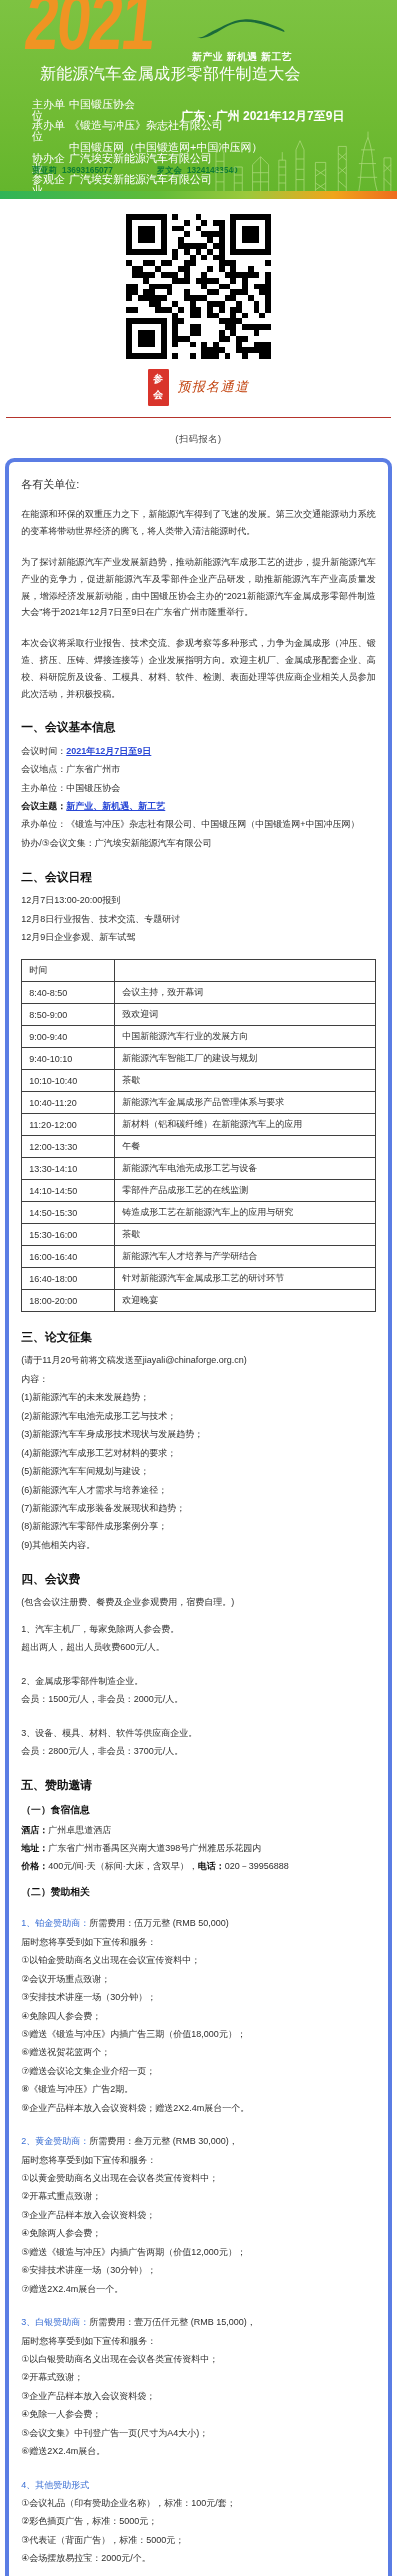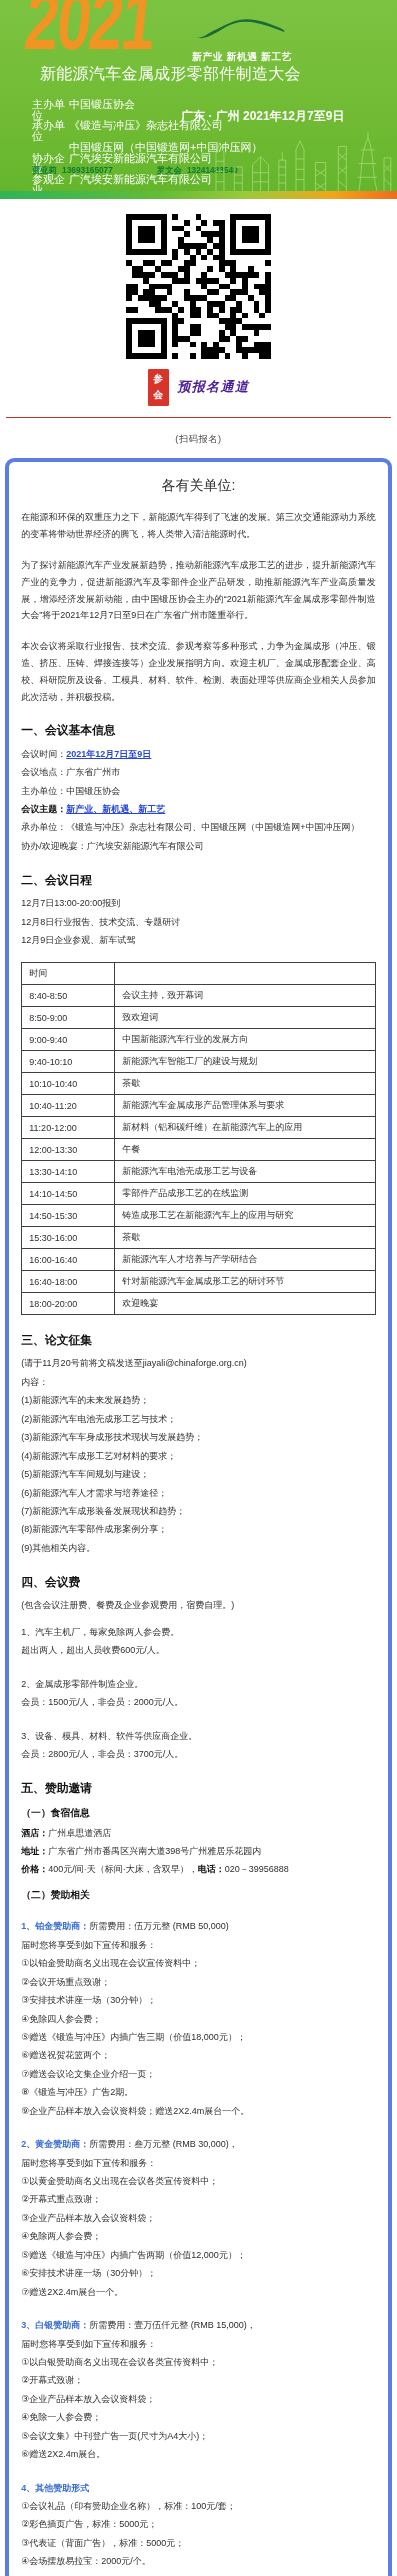--- a/index.html
+++ b/index.html
@@ -30,39 +30,39 @@
   .strip{position:absolute;left:0;right:0;bottom:0;height:8px;
     background:linear-gradient(90deg,#2fb457 0%,#62bc38 40%,#9bc93c 62%,#f0a51c 84%,#ee6c1e 100%);}
 
   
   .qr{width:145px;height:145px;margin:15px auto 0;}
   .qr svg{width:100%;height:100%;display:block;}
   .badgerow{display:flex;justify-content:center;align-items:center;gap:8.6px;margin-top:9.2px;height:38px;}
   .badge{width:21px;height:37px;background:#d9342b;border-radius:1.2px;color:#fff;
     display:flex;flex-direction:column;align-items:center;justify-content:space-evenly;
     font-size:9.8px;font-weight:800;line-height:1;}
-  .badgelabel{font-size:13.2px;font-weight:700;font-style:italic;color:#4c1d95;letter-spacing:1.2px;}
+  .badgelabel{font-size:13.2px;font-weight:400;font-style:italic;color:#c2410c;letter-spacing:1.2px;}
   .redline{border:none;border-top:1.2px solid #b5342c;margin:10.4px 5.8px 0;}
   .scancap{margin-top:15px;text-align:center;font-size:9.2px;color:#474747;letter-spacing:0.6px;}
 
   
   .bluebox{margin:12.7px 4.6px 5.8px;border:4px solid #5b7de4;border-radius:9.2px;
     background:#fff;padding:15px 12.7px 19.6px;}
-  .salute{font-size:14px;color:#2e2e2e;text-align:center;}
+  .salute{font-size:11px;color:#2e2e2e;}
   .para{font-size:9px;line-height:1.87;color:#2e2e2e;margin:14px 0;text-align:justify;}
   h2{font-size:11.8px;font-weight:800;color:#111;margin:17.3px 0 5.8px;}
   h3{font-size:9.8px;font-weight:800;color:#111;margin:10.4px 0 3.5px;}
   .irow,.preline,.tline,.bline,.cline,.hrow,.sline,.gline{font-size:9px;line-height:2.05;color:#2e2e2e;}
   .hl{color:#2947d6;font-weight:800;text-decoration:underline;}
   .lbl-b{font-weight:800;color:#111;}
   .sched{width:100%;border-collapse:collapse;margin:12.7px 0 3.5px;}
   .sched td{border:0.9px solid #3f3f3f;padding:3.5px 7px;font-size:9px;color:#2f2f2f;height:14px;}
   .sched .tcol{width:78px;}
   .feegroup{margin-bottom:15px;}
-  .sname{color:#3b6fd4;font-weight:bold;}
+  .sname{color:#3b6fd4;}
   .sponsor{margin-top:15px;}
 </style>
 </head>
 <body>
 
 <div class="page">
 
   <header class="banner">
     <div class="y2021">2021</div>
 
@@ -464,21 +464,21 @@
     <p class="para">在能源和环保的双重压力之下，新能源汽车得到了飞速的发展。第三次交通能源动力系统的变革将带动世界经济的腾飞，将人类带入清洁能源时代。</p>
     <p class="para">为了探讨新能源汽车产业发展新趋势，推动新能源汽车成形工艺的进步，提升新能源汽车产业的竞争力，促进新能源汽车及零部件企业产品研发，助推新能源汽车产业高质量发展，增添经济发展新动能，由中国锻压协会主办的“2021新能源汽车金属成形零部件制造大会”将于2021年12月7日至9日在广东省广州市隆重举行。</p>
     <p class="para">本次会议将采取行业报告、技术交流、参观考察等多种形式，力争为金属成形（冲压、锻造、挤压、压铸、焊接连接等）企业发展指明方向。欢迎主机厂、金属成形配套企业、高校、科研院所及设备、工模具、材料、软件、检测、表面处理等供应商企业相关人员参加此次活动，并积极投稿。</p>
 
     <h2>一、会议基本信息</h2>
     <div class="irow"><span>会议时间：</span><span class="hl">2021年12月7日至9日</span></div>
     <div class="irow"><span>会议地点：</span><span>广东省广州市</span></div>
     <div class="irow"><span>主办单位：</span><span>中国锻压协会</span></div>
     <div class="irow"><span class="lbl-b">会议主题：</span><span class="hl">新产业、新机遇、新工艺</span></div>
     <div class="irow"><span>承办单位：</span><span>《锻造与冲压》杂志社有限公司、中国锻压网（中国锻造网+中国冲压网）</span></div>
-    <div class="irow"><span>协办/欢迎晚宴：</span><span>广汽埃安新能源汽车有限公司</span></div>
+    <div class="irow"><span>协办/⑤会议文集：</span><span>广汽埃安新能源汽车有限公司</span></div>
 
     <h2>二、会议日程</h2>
     <div>
 
     <div class="preline">12月7日13:00-20:00报到</div>
         <div class="preline">12月8日行业报告、技术交流、专题研讨</div>
         <div class="preline">12月9日企业参观、新车试驾</div>
       </div>
     <table class="sched">
       <tbody>

